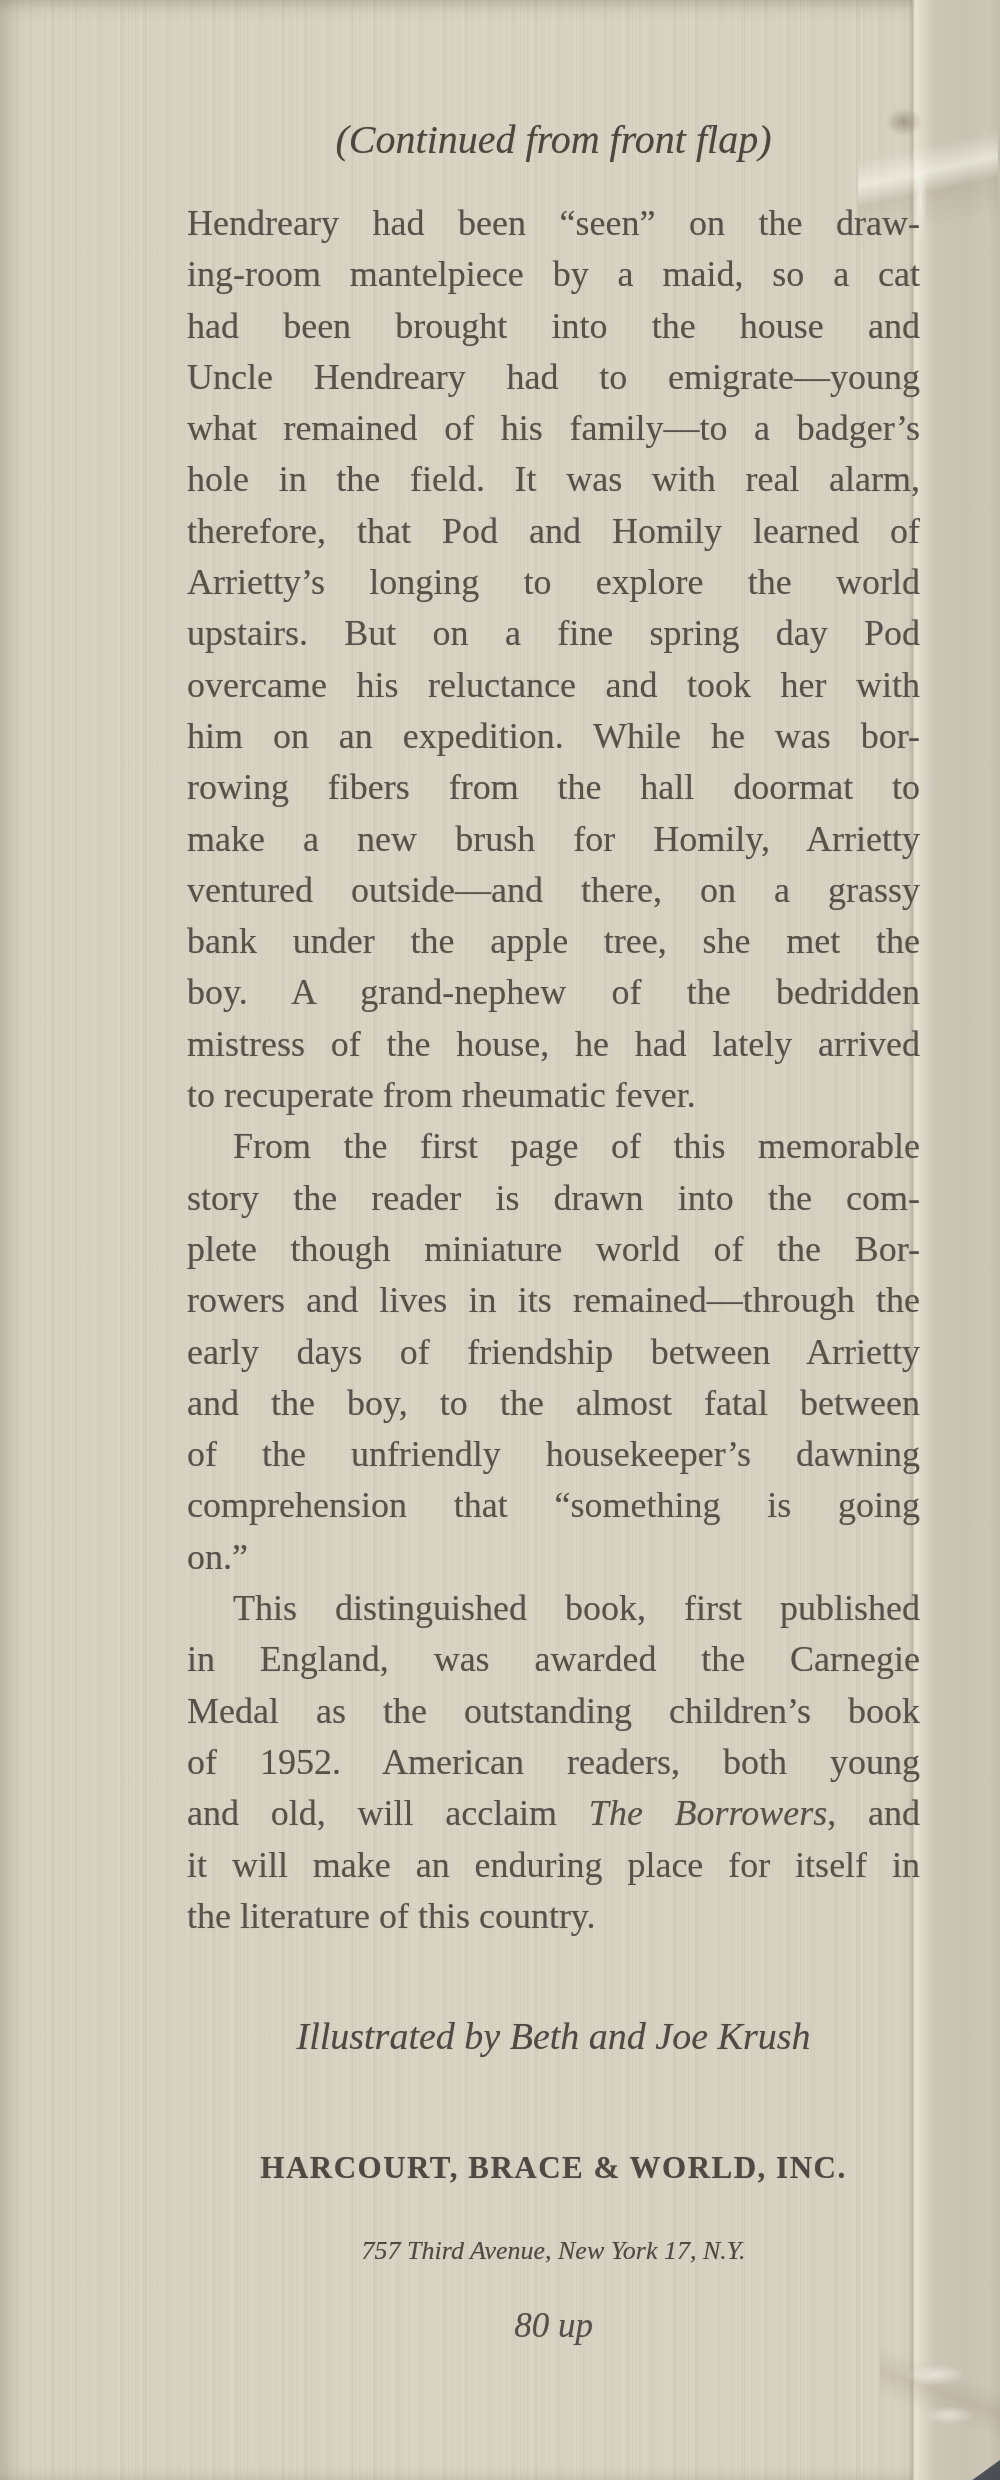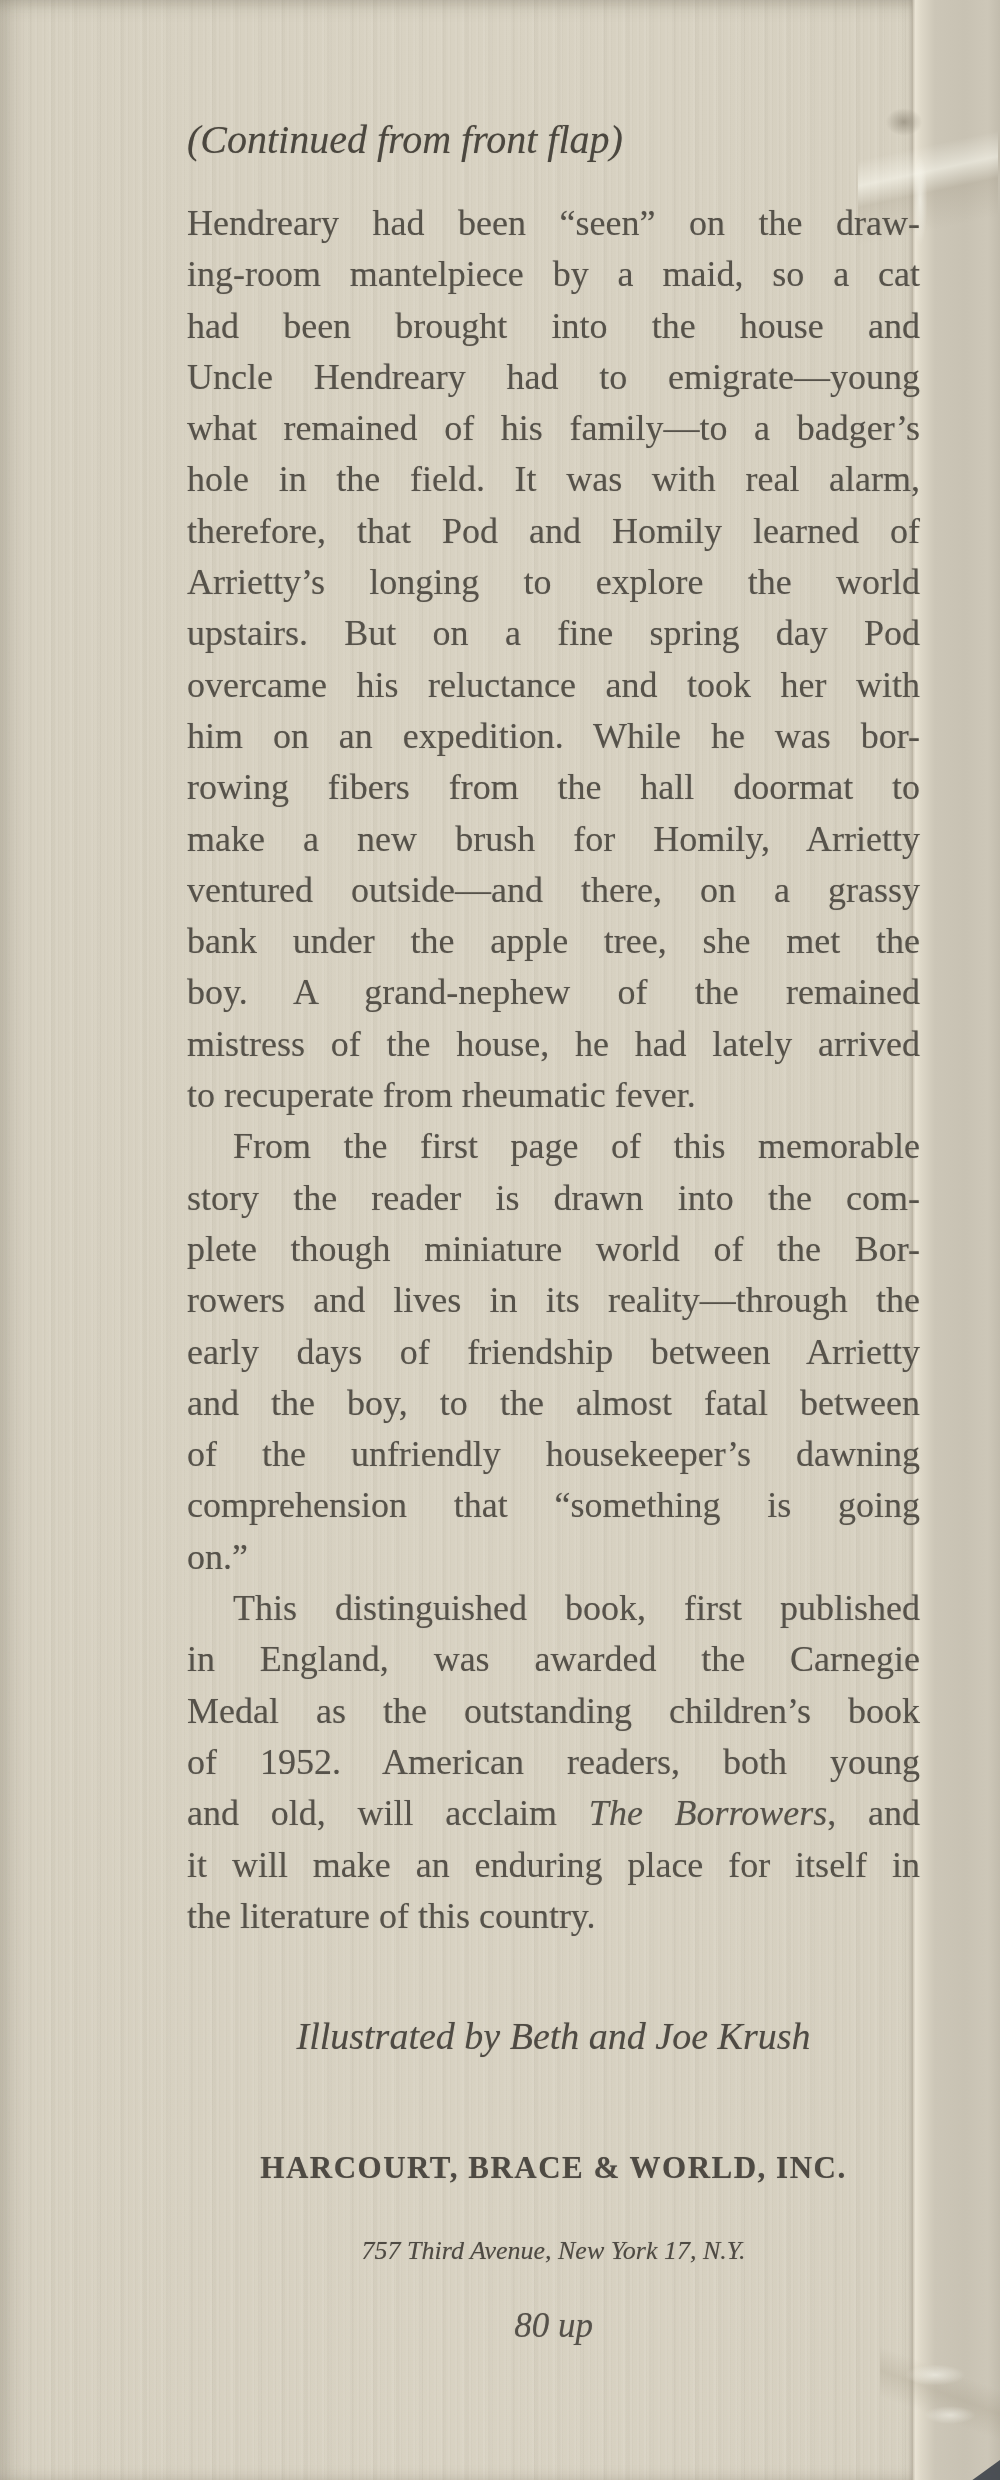--- a/index.html
+++ b/index.html
@@ -61,20 +61,21 @@
   .corner-spot {
     position: absolute; right: 0; bottom: 0; width: 30px; height: 20px;
     background: #3d434a;
     clip-path: polygon(100% 0, 100% 100%, 8% 100%);
     opacity: 0.9;
   }
 
   
   .heading {
     position: absolute; top: 116px; left: 187px; width: 733px;
+    text-align: center;
     font-style: italic;
     font-size: 40px;
     color: #4b473f;
     text-shadow: 0 0 1px rgba(75,71,63,0.45);
   }
   .text-block {
     position: absolute; top: 198px; left: 187px; width: 733px;
     font-size: 36px;
     line-height: 51.3px;
     color: #56524a;
@@ -149,27 +150,27 @@
       <div class="line">hole in the field. It was with real alarm,</div>
       <div class="line">therefore, that Pod and Homily learned of</div>
       <div class="line">Arrietty’s longing to explore the world</div>
       <div class="line">upstairs. But on a fine spring day Pod</div>
       <div class="line">overcame his reluctance and took her with</div>
       <div class="line">him on an expedition. While he was bor-</div>
       <div class="line">rowing fibers from the hall doormat to</div>
       <div class="line">make a new brush for Homily, Arrietty</div>
       <div class="line">ventured outside—and there, on a grassy</div>
       <div class="line">bank under the apple tree, she met the</div>
-      <div class="line">boy. A grand-nephew of the remained</div>
+      <div class="line">boy. A grand-nephew of the bedridden</div>
       <div class="line">mistress of the house, he had lately arrived</div>
       <div class="line last">to recuperate from rheumatic fever.</div>
       <div class="line indent">From the first page of this memorable</div>
       <div class="line">story the reader is drawn into the com-</div>
       <div class="line">plete though miniature world of the Bor-</div>
-      <div class="line">rowers and lives in its reality—through the</div>
+      <div class="line">rowers and lives in its remained—through the</div>
       <div class="line">early days of friendship between Arrietty</div>
       <div class="line">and the boy, to the almost fatal between</div>
       <div class="line">of the unfriendly housekeeper’s dawning</div>
       <div class="line">comprehension that “something is going</div>
       <div class="line last">on.”</div>
       <div class="line indent">This distinguished book, first published</div>
       <div class="line">in England, was awarded the Carnegie</div>
       <div class="line">Medal as the outstanding children’s book</div>
       <div class="line">of 1952. American readers, both young</div>
       <div class="line">and old, will acclaim <em>The Borrowers</em>, and</div>

